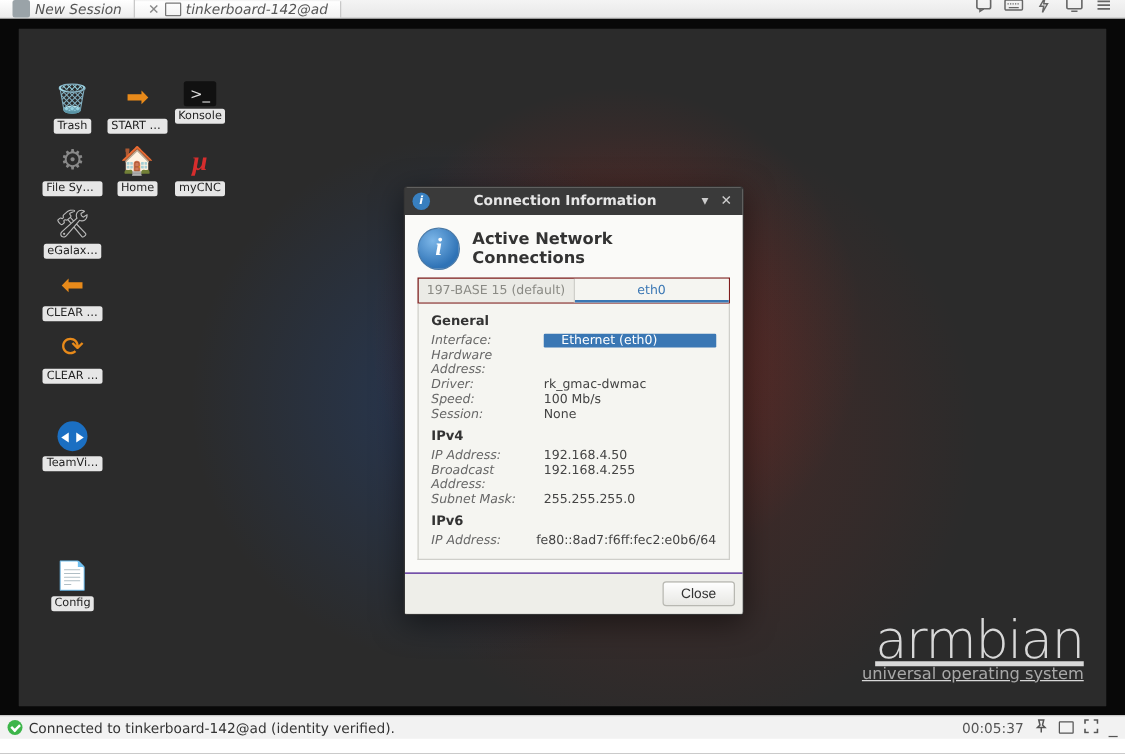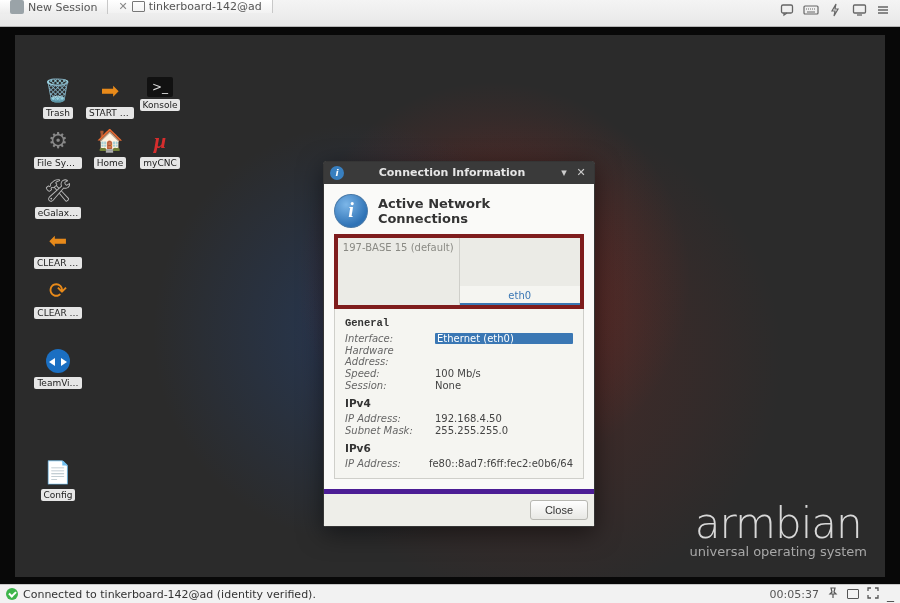--- a/index.html
+++ b/index.html
@@ -1,24 +1,24 @@
 <!DOCTYPE html>
 <html><head>
 <meta charset="utf-8">
 <style>
   * { box-sizing: border-box; margin: 0; padding: 0; }
   html, body { width: 900px; height: 603px; overflow: hidden; font-family: "DejaVu Sans", Arial, sans-serif; font-size: 11px; }
   body { background: #fff; color: #333; }
 
   
   .tabbar {
-    height: 27px;
+    height: 15px;
     background: linear-gradient(#f4f4f4, #e8e8e8);
     border-bottom: 1px solid #b5b5b5;
-    display: flex; align-items: flex-start;
+    display: flex; align-items: flex-end; font-style: italic;
   }
   .tabbar .tab {
     display: flex; align-items: center; gap: 4px;
     padding: 0 10px;
     border-right: 1px solid #c8c8c8;
     background: linear-gradient(#fff, #ececec);
     color: #555;
     position: relative;
   }
   .tabbar .tab.active { background: linear-gradient(#fff, #f2f2f2); }
@@ -73,22 +73,23 @@
     background: #e6e6e6; color: #222;
     font-size: 9px; padding: 1px 3px;
     white-space: nowrap; overflow: hidden; text-overflow: ellipsis;
     max-width: 48px;
     border-radius: 2px;
   }
 
   
   .brand {
     position: absolute; right: 18px; bottom: 18px;
-    text-align: center; color: #d8d8d8;
+    text-align: right; color: #d8d8d8;
     font-family: "DejaVu Sans", Arial, sans-serif;
+    text-decoration: underline;
   }
   .brand .b1 { font-size: 42px; letter-spacing: -1px; font-weight: 300; }
   .brand .b2 { font-size: 13px; color: #a8a8a8; margin-top: -4px; }
 
   
   .dialog {
     position: absolute; left: 308px; top: 126px;
     width: 272px;
     background: #d9d9d4;
     border: 1px solid #353535;
@@ -113,42 +114,42 @@
   }
   .dlg-head .big-i {
     width: 34px; height: 34px; border-radius: 50%;
     background: radial-gradient(circle at 35% 30%, #7cb6e8, #2f73b6 70%);
     border: 1px solid #4a7aa8;
     color: #fff; font-style: italic; font-weight: bold; font-size: 20px; font-family: Georgia, serif;
     display:flex;align-items:center;justify-content:center;
   }
   .dlg-head .hd { font-size: 13px; font-weight: bold; color:#333; }
   .tabs {
-    display:flex; border:4px solid #7f1d1d; background:#ebebe6;
+    display:flex; border:1px solid #7f1d1d; background:#ebebe6;
     font-size: 10px;
   }
   .tabs .tb {
     flex:1; text-align:center; padding:4px 0; color:#8a8a84;
     border-right:1px solid #cfcfca;
   }
-  .tabs .tb:last-child{border-right:none;margin-top:48px;}
+  .tabs .tb:last-child{border-right:none;}
   .tabs .tb.sel { color:#3a77b4; background:#f5f5f1; box-shadow: inset 0 -2px 0 #3a77b4; }
   .section {
     background:#f5f5f1; border:1px solid #cfcfca; border-top:none;
     padding: 8px 10px;
     font-size: 10px; color:#555;
   }
   .section h4 { font-size:10.5px; font-weight:bold; color:#333; margin-bottom:4px; margin-top:6px;}
-  .section h4:first-child{margin-top:0;font-family:Liberation Mono, monospace;}
+  .section h4:first-child{margin-top:0;}
   .kv { display:flex; margin:1px 0; }
   .kv .k { width: 90px; color:#666;font-style:italic; }
   .kv .v { flex:1; color:#444; }
-  .kv .v.sel { background:#3a77b4; color:#fff; padding:0 2px; border-radius:1px; }
+  .kv .v.sel { background:#3a77b4; color:#fff; padding:0 14px; border-radius:1px; }
   .dlg-foot {
-    background:#eeeee9; border-top:5px solid #4c1d95;
+    background:#eeeee9; border-top:1px solid #4c1d95;
     padding: 6px; display:flex; justify-content:flex-end;
   }
   .btn {
     background: linear-gradient(#fefefe,#e8e8e4);
     border:1px solid #b8b8b2; border-radius:3px;
     padding: 3px 14px; font-size:11px; color:#333;
   }
 
   
   .statusbar {
@@ -292,32 +293,40 @@
         <div class="section">
           <h4>General</h4>
           <div class="kv">
               <span class="k">Interface:</span>
               <span class="v sel">Ethernet (eth0)</span>
             </div>
           <div class="kv">
               <span class="k">Hardware Address:</span>
             </div>
           <div class="kv">
+              <span class="k">Driver:</span>
+              <span class="v">rk_gmac-dwmac</span>
+            </div>
+          <div class="kv">
               <span class="k">Speed:</span>
               <span class="v">100 Mb/s</span>
             </div>
           <div class="kv">
               <span class="k">Session:</span>
               <span class="v">None</span>
             </div>
 
           <h4>IPv4</h4>
           <div class="kv">
               <span class="k">IP Address:</span>
               <span class="v">192.168.4.50</span>
+            </div>
+          <div class="kv">
+              <span class="k">Broadcast Address:</span>
+              <span class="v">192.168.4.255</span>
             </div>
           <div class="kv">
               <span class="k">Subnet Mask:</span>
               <span class="v">255.255.255.0</span>
             </div>
 
           <h4>IPv6</h4>
           <div class="kv">
               <span class="k">IP Address:</span>
               <span class="v">fe80::8ad7:f6ff:fec2:e0b6/64</span>

